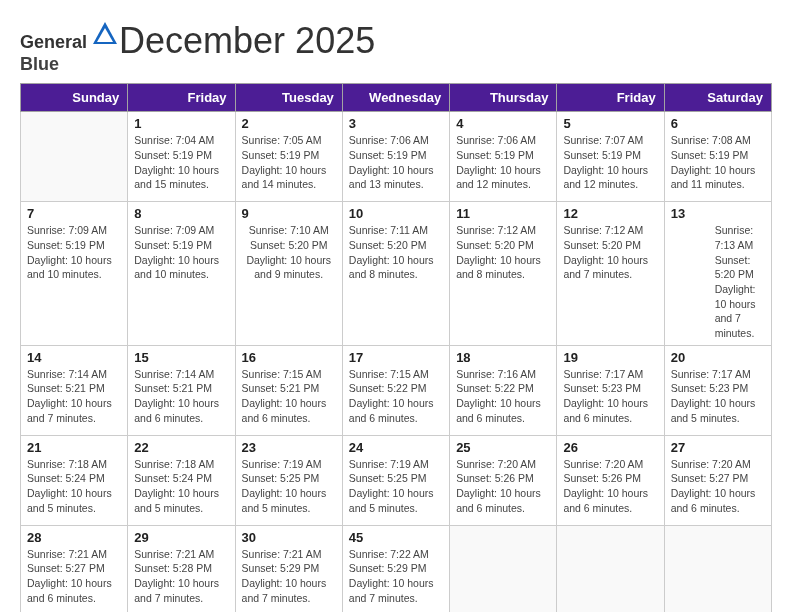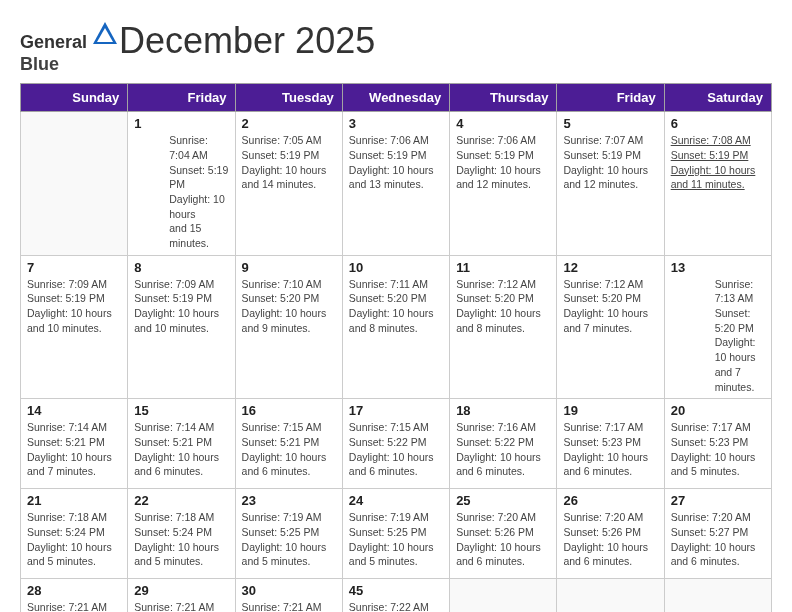--- a/index.html
+++ b/index.html
@@ -117,21 +117,21 @@
         <th>Thursday</th>
         <th>Friday</th>
         <th>Saturday</th>
       </tr>
   </thead>
   <tbody id="calendar-body">
   <tr class="week-row">
         <td class="empty-cell"></td>
         <td>
           <span class="day-number">1</span>
-          <div class="day-info" style="white-space: pre-line; margin-left: 35px;">Sunrise: 7:04 AM
+          <div class="day-info" style="white-space: pre-line;">Sunrise: 7:04 AM
 Sunset: 5:19 PM
 Daylight: 10 hours
 and 15 minutes.</div>
         </td>
         <td>
           <span class="day-number">2</span>
           <div class="day-info" style="white-space: pre-line;">Sunrise: 7:05 AM
 Sunset: 5:19 PM
 Daylight: 10 hours
 and 14 minutes.</div>
@@ -152,21 +152,21 @@
         </td>
         <td>
           <span class="day-number">5</span>
           <div class="day-info" style="white-space: pre-line;">Sunrise: 7:07 AM
 Sunset: 5:19 PM
 Daylight: 10 hours
 and 12 minutes.</div>
         </td>
         <td>
           <span class="day-number">6</span>
-          <div class="day-info" style="white-space: pre-line; text-decoration: underline;">Sunrise: 7:08 AM
+          <div class="day-info" style="white-space: pre-line;">Sunrise: 7:08 AM
 Sunset: 5:19 PM
 Daylight: 10 hours
 and 11 minutes.</div>
         </td>
       </tr>
       <tr class="week-row">
         <td>
           <span class="day-number">7</span>
           <div class="day-info" style="white-space: pre-line;">Sunrise: 7:09 AM
 Sunset: 5:19 PM
@@ -175,21 +175,21 @@
         </td>
         <td>
           <span class="day-number">8</span>
           <div class="day-info" style="white-space: pre-line;">Sunrise: 7:09 AM
 Sunset: 5:19 PM
 Daylight: 10 hours
 and 10 minutes.</div>
         </td>
         <td>
           <span class="day-number">9</span>
-          <div class="day-info" style="white-space: pre-line;">Sunrise: 7:10 AM
+          <div class="day-info" style="white-space: pre-line; text-align: center;">Sunrise: 7:10 AM
 Sunset: 5:20 PM
 Daylight: 10 hours
 and 9 minutes.</div>
         </td>
         <td>
           <span class="day-number">10</span>
           <div class="day-info" style="white-space: pre-line;">Sunrise: 7:11 AM
 Sunset: 5:20 PM
 Daylight: 10 hours
 and 8 minutes.</div>

